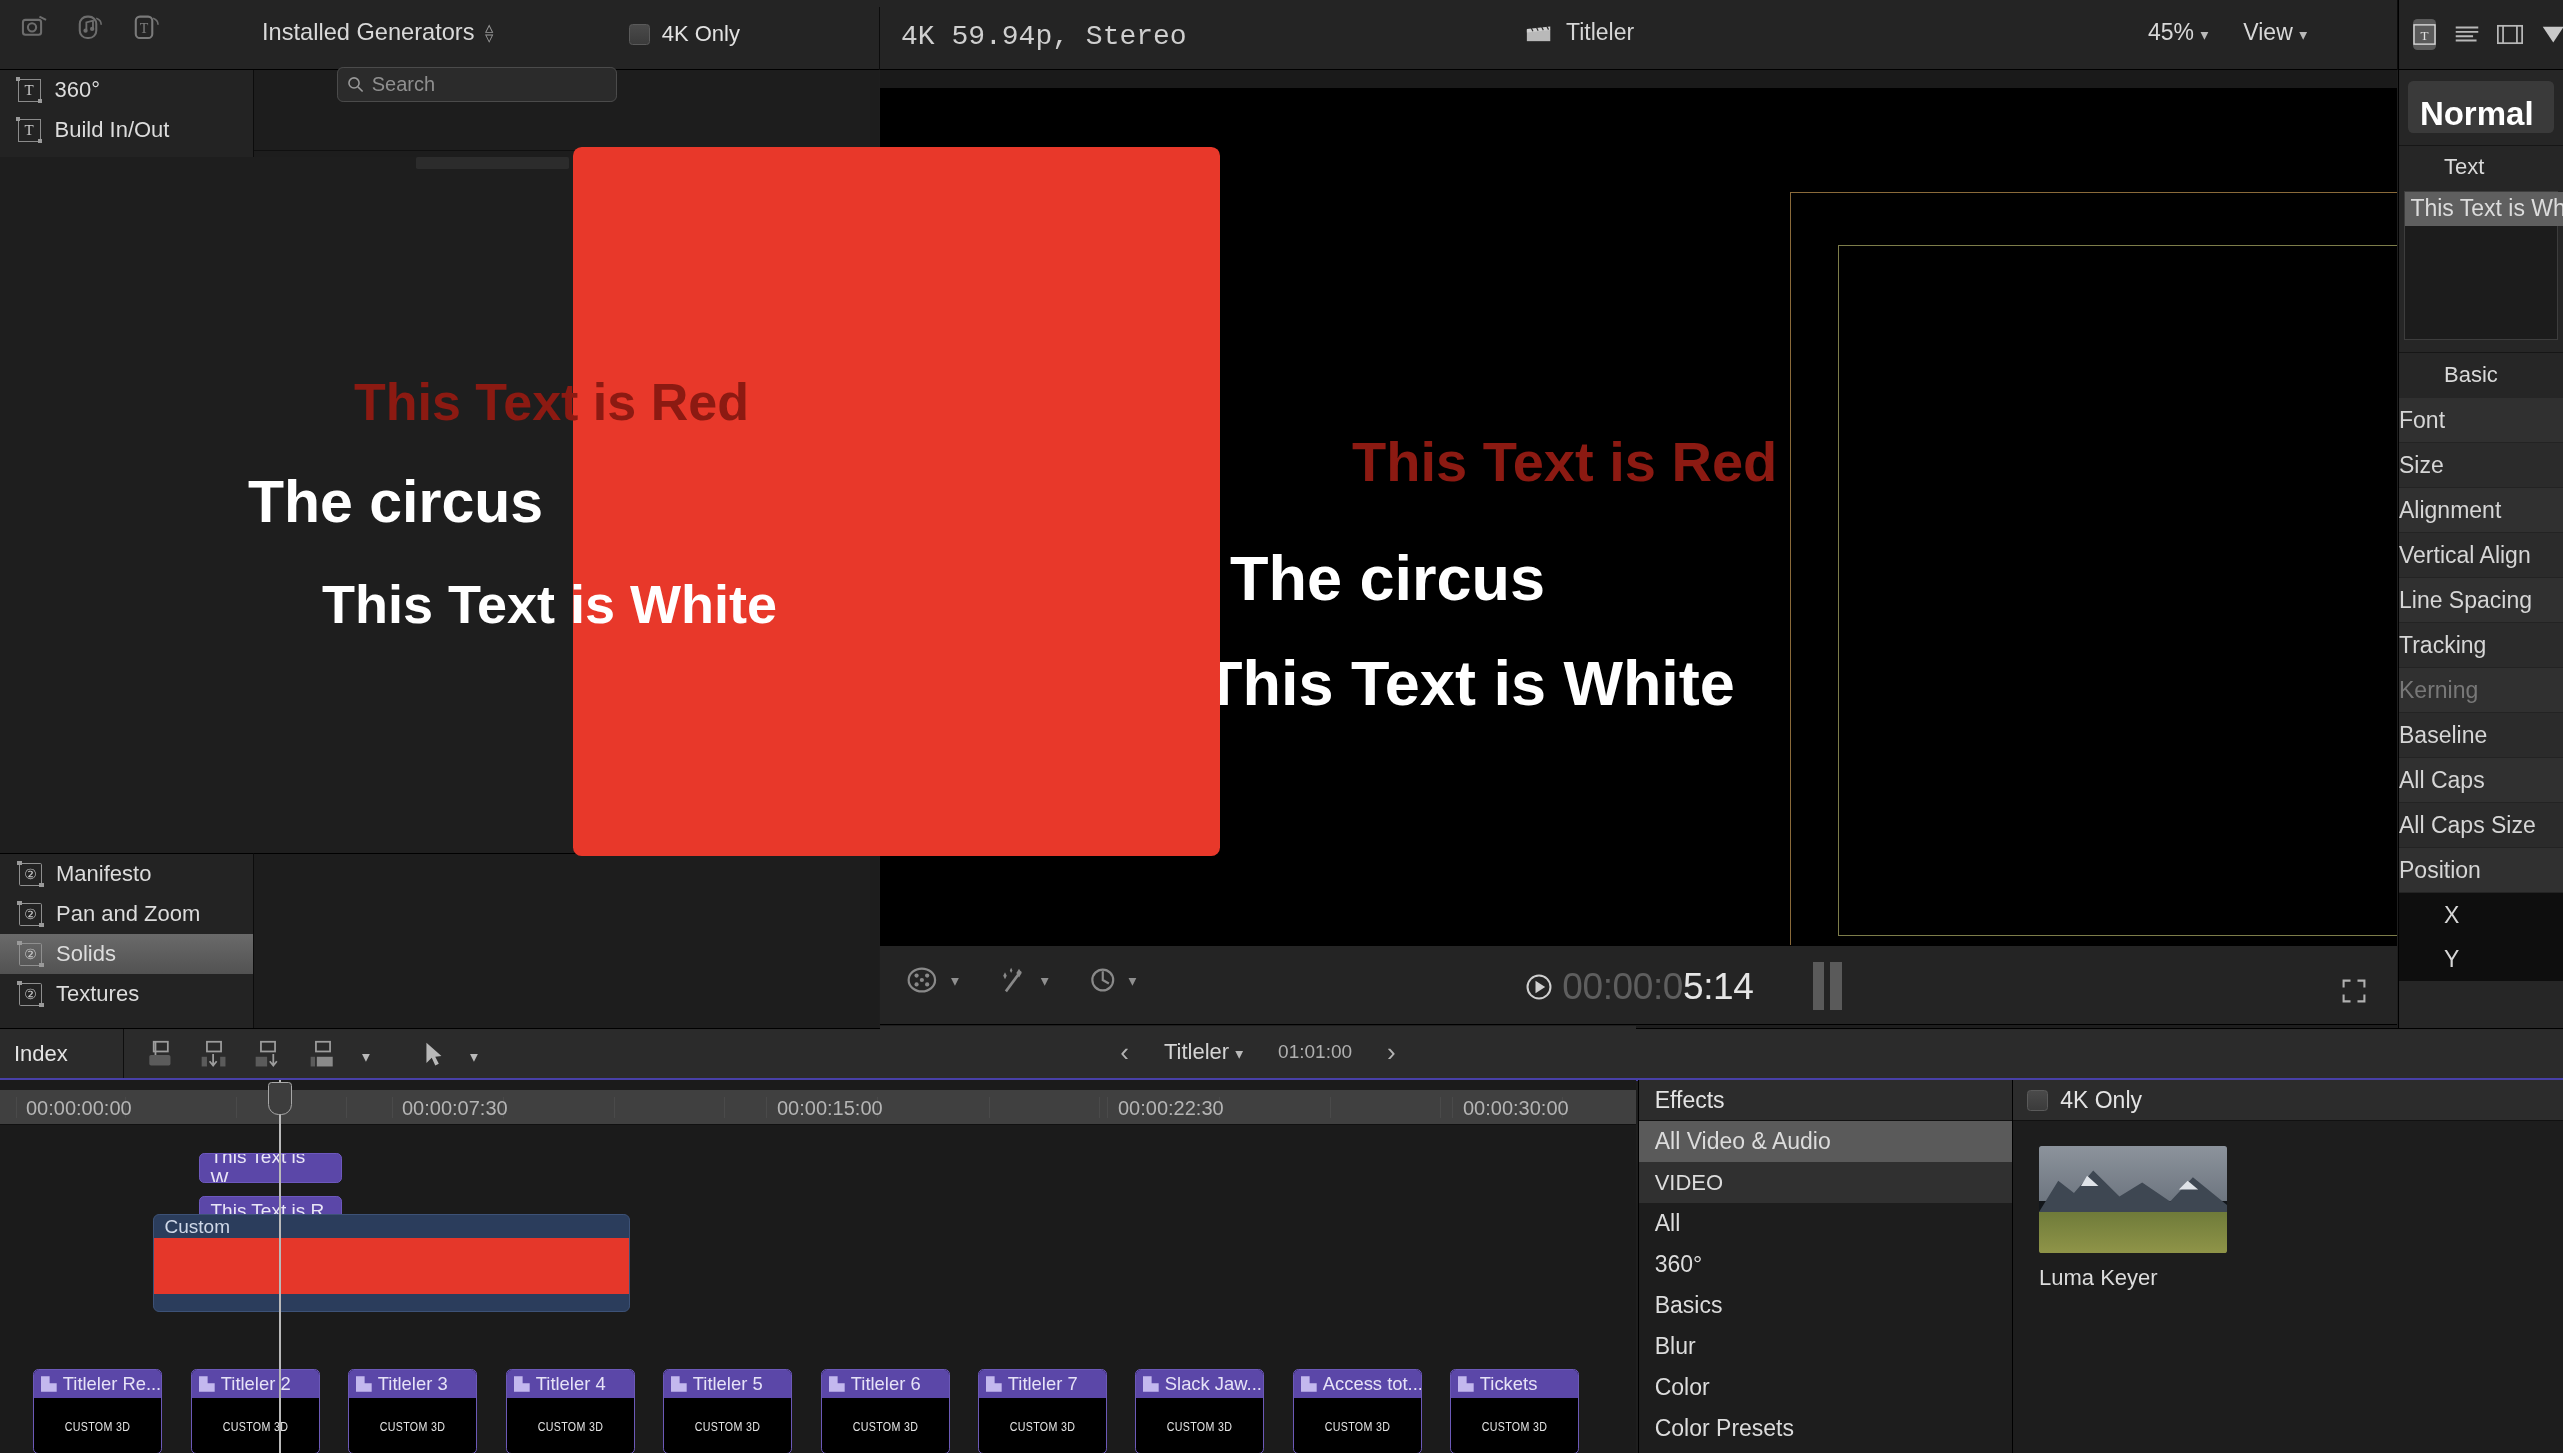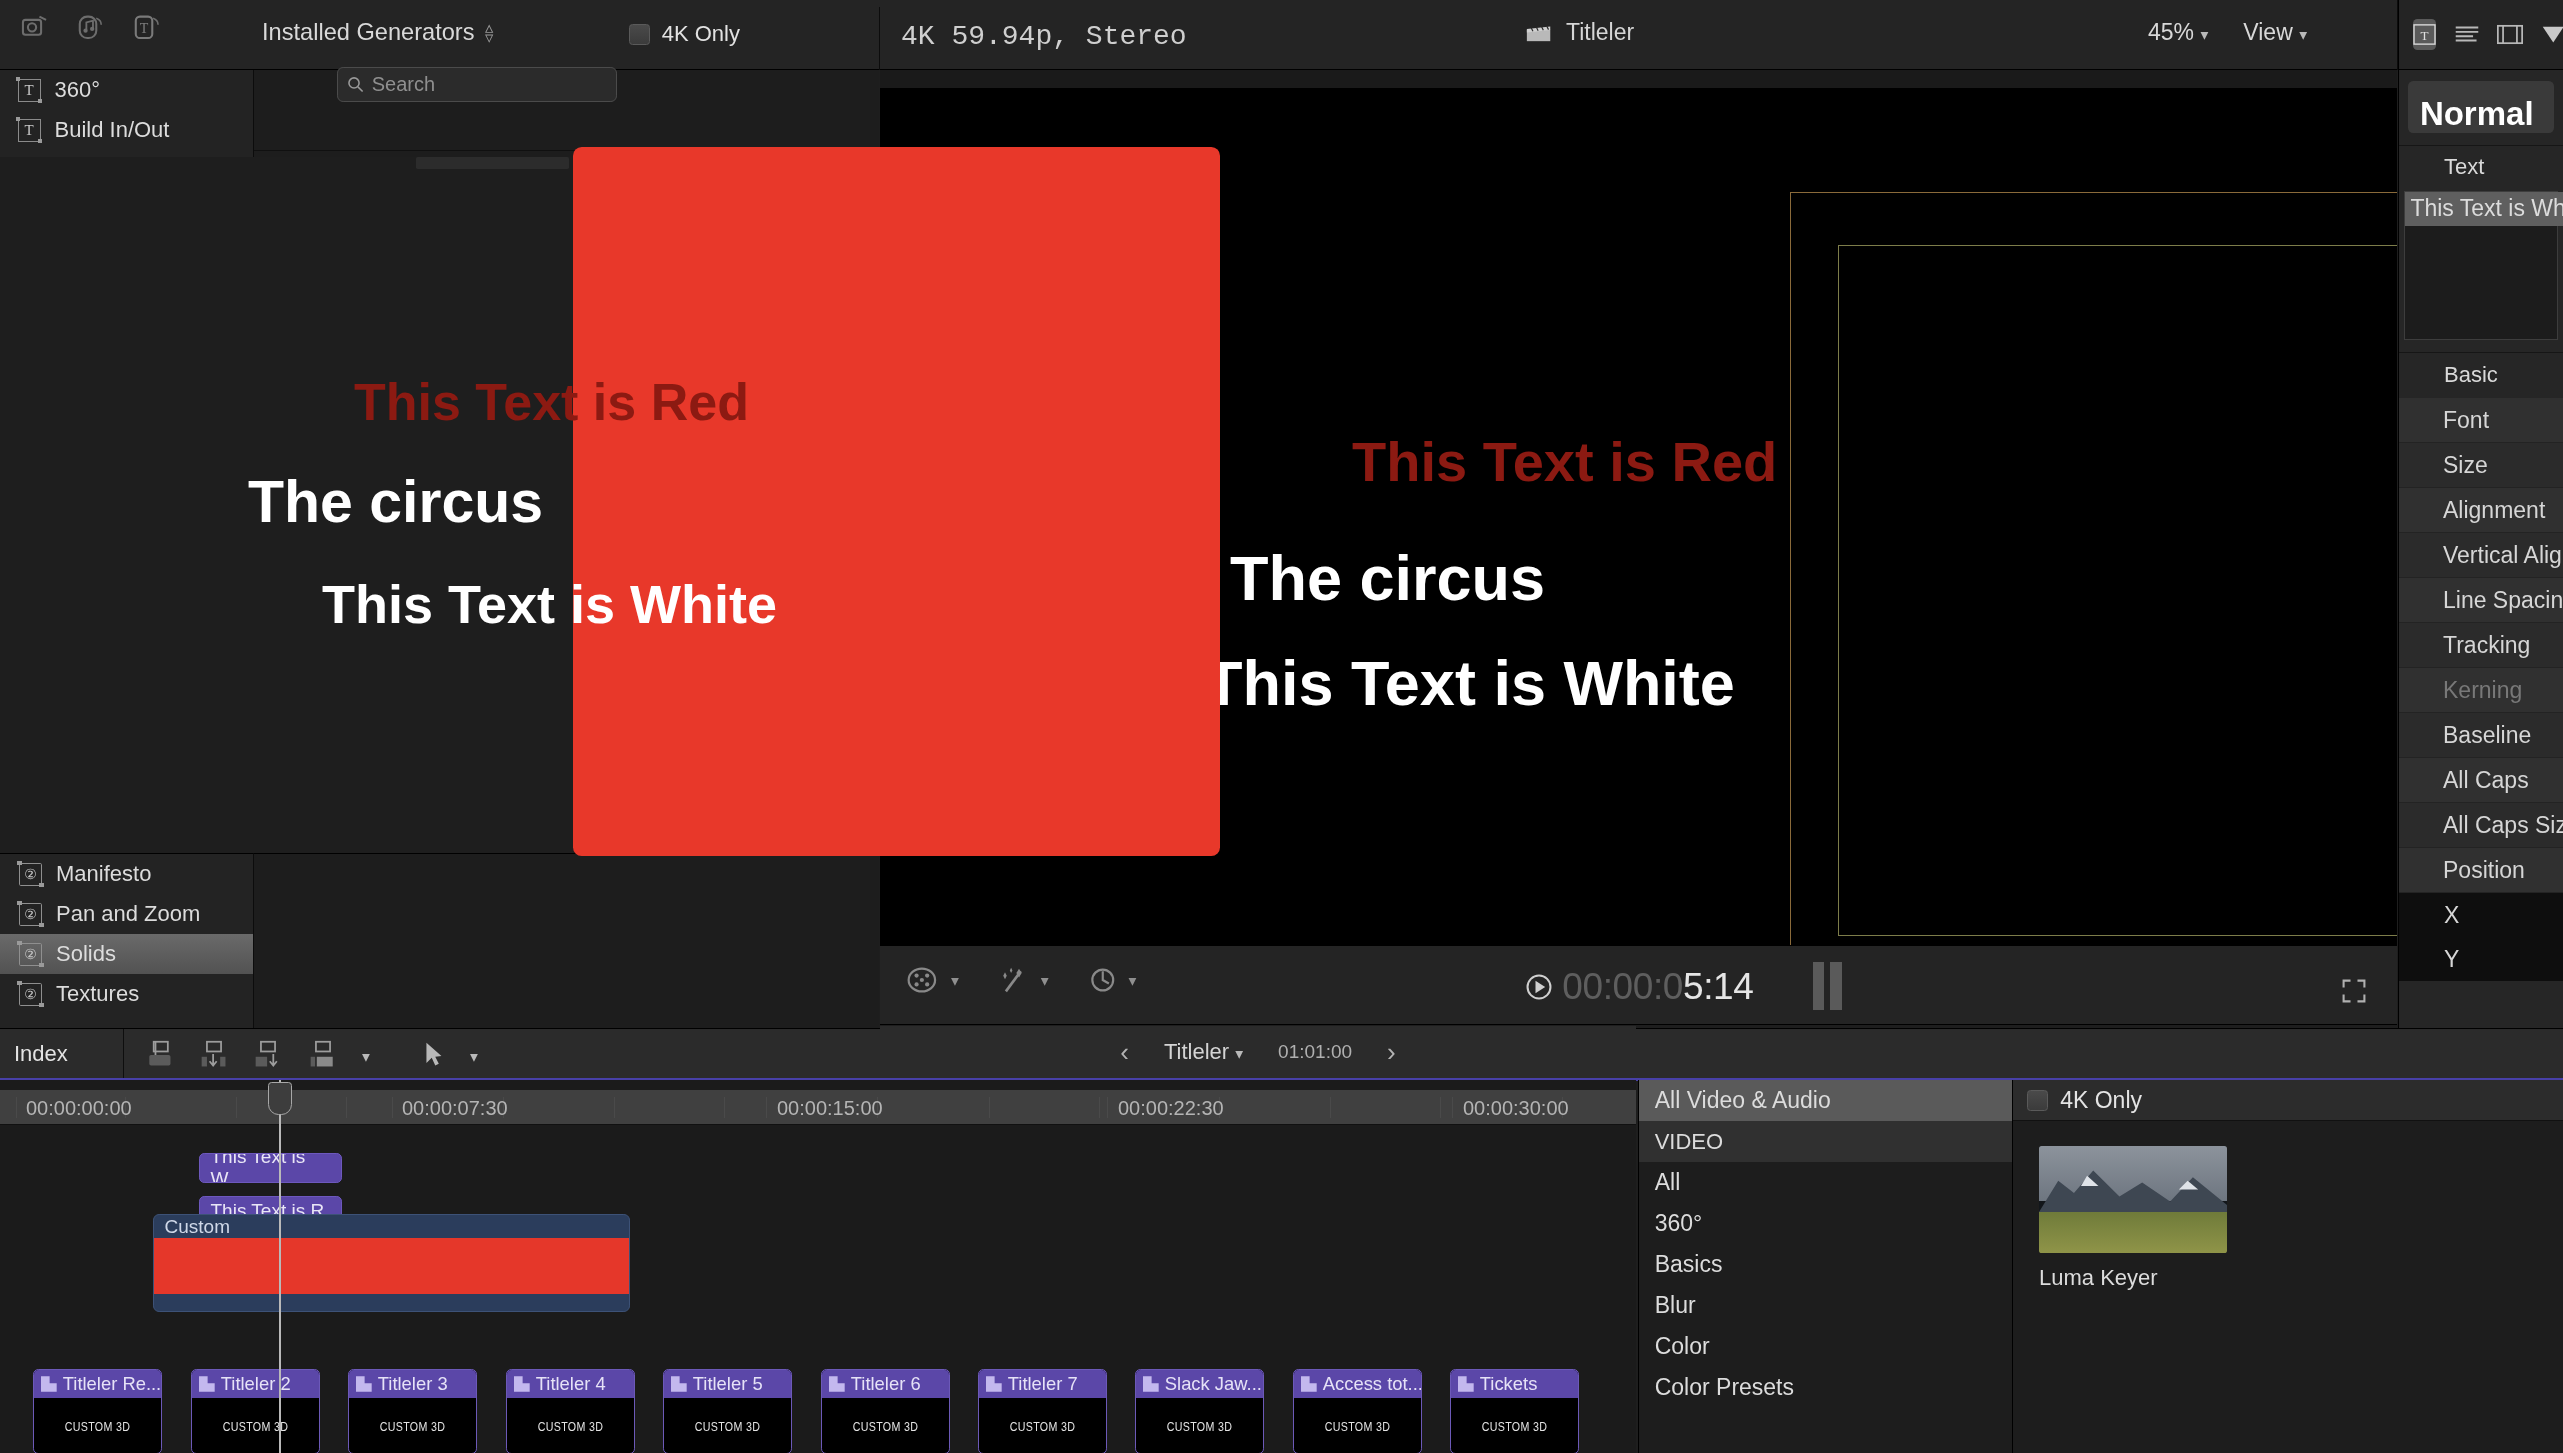--- a/index.html
+++ b/index.html
@@ -80,21 +80,21 @@
   #inspector { position:absolute; left:2398px; top:0; width:165px; height:1028px; background:#262626; overflow:hidden; border-left:0.9px solid #000;}
   #insp-tabs { height:70px; display:flex; align-items:center; gap:17.5px; padding-left:14px; background:#242424; border-bottom:0.9px solid #000;}
   .itab { width:37px; height:31.5px; display:flex; align-items:center; justify-content:center; color:#c0c0c0;}
   .itab.on { background:#5a5a5a; border-radius:4.4px;}
   #blendrow { margin:10.5px 8.7px 0 8.7px; height:52px; background:#3a3a3a; border-radius:5.2px; display:flex; align-items:flex-end; padding-left:12.2px;}
   #blendrow span { font-size:33px; font-weight:bold; color:#fff; white-space:nowrap;}
   .ins-sep { height:0.9px; background:#161616; margin:12.2px 0 0 0;}
   .ins-head { font-size:22px; color:#d9d9d9; padding:8.7px 0 10.5px 45px; }
   #textbox { margin:0 5.2px; height:149px; background:#1c1c1c; border:0.9px solid #3d3d3d;}
   #textbox .sel { background:#5f5f5f; color:#dcdcdc; font-size:23px; padding:3.5px 5.2px; white-space:nowrap; display:inline-block;}
-  .ins-row { height:45px; display:flex; align-items:center; padding-left:44px; font-size:23px; color:#d6d6d6; background:#303030; border-bottom:0.9px solid #232323; white-space:nowrap;}
+  .ins-row { height:45px; display:flex; align-items:center; font-size:23px; color:#d6d6d6; background:#303030; border-bottom:0.9px solid #232323; white-space:nowrap;}
   .ins-row.alt { background:#2b2b2b; }
   .ins-row.dis { color:#787878; }
   .ins-row.pos { background:#0e0e0e; padding-left:45px; height:44px; border:0;}
 
   
   #tltoolbar { position:absolute; left:0; top:1028px; width:2563px; height:51px; background:#2b2b2b; border-top:0.9px solid #000;}
   #indexbtn { position:absolute; left:0; top:0; width:124px; height:50px; display:flex; align-items:center; padding-left:14px; font-size:22px; color:#e4e4e4; border-right:0.9px solid #0e0e0e;}
   .tt-icons { position:absolute; left:144px; top:10.5px; display:flex; gap:24.5px; align-items:center;}
   #tlbluelines { position:absolute; left:0; top:1078px; width:2563px; height:2.6px; background:#4840a8;}
 
@@ -526,20 +526,21 @@
     </div>
   <div class="fsclip" style="left:1450px">
       <div class="fh">
         <span class="gicon-sm"></span>
         <span>Tickets</span>
       </div>
       <div class="fb">CUSTOM 3D</div>
     </div>
 
   <div id="effects">
+    <div id="effhead">Effects</div>
     <div class="effrow sel">All Video &amp; Audio</div>
     <div class="effrow cat">VIDEO</div>
     <div class="effrow">All</div>
     <div class="effrow">360°</div>
     <div class="effrow">Basics</div>
     <div class="effrow">Blur</div>
     <div class="effrow">Color</div>
     <div class="effrow">Color Presets</div>
   </div>
 

